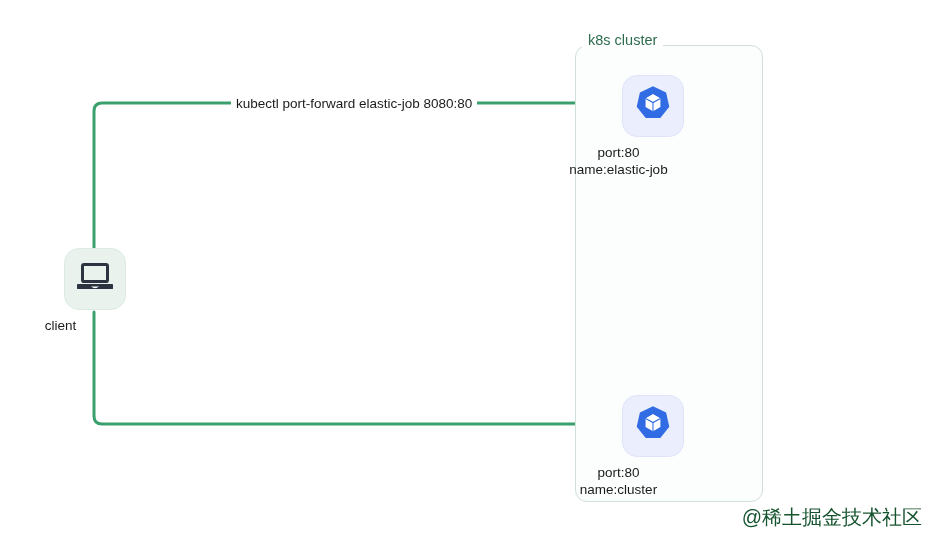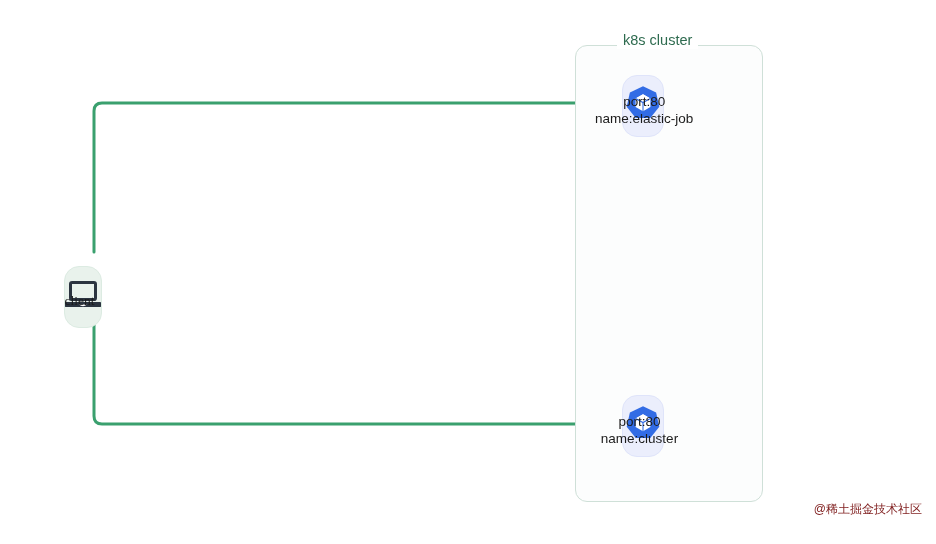--- a/index.html
+++ b/index.html
@@ -34,35 +34,35 @@
     top: 45px;
     width: 188px;
     height: 457px;
     border: 1.6px solid #cfe0d8;
     border-radius: 12px;
     background: #fcfdfd;
     box-sizing: border-box;
   }
   .cluster-label {
     position: absolute;
-    left: 617px;
+    left: 582px;
     top: 31px;
     padding: 0 6px;
     background: #ffffff;
     color: #2e6b4f;
     font-size: 14.5px;
     line-height: 18px;
     white-space: nowrap;
   }
 
   
   .node {
     position: absolute;
     display: flex;
-    flex-direction: row;
+    flex-direction: column;
     align-items: center;
   }
   .node-box {
     width: 62px;
     height: 62px;
     border-radius: 15px;
     display: flex;
     align-items: center;
     justify-content: center;
     box-sizing: border-box;
@@ -78,21 +78,21 @@
   .node-caption {
     margin-top: 7px;
     text-align: center;
     color: #1b1b1b;
     font-size: 13.5px;
     line-height: 17px;
     white-space: nowrap;
   }
 
   
-  #client-node  { left: 64px;  top: 266px; width: 62px; font-family: Liberation Serif, serif; }
+  #client-node  { left: 64px;  top: 248px; width: 62px; }
   #pod-node-1   { left: 622px; top: 75px;  width: 62px; }
   #pod-node-2   { left: 622px; top: 395px; width: 62px; }
   #client-node .node-caption,
   #pod-node-1 .node-caption,
   #pod-node-2 .node-caption { width: 200px; margin-left: -69px; }
 
   
   .edge-label {
     position: absolute;
     color: #1b1b1b;
@@ -102,23 +102,23 @@
     background: #ffffff;
     padding: 0 5px;
   }
   #edge-label-1 { left: 231px; top: 95px; }
   #edge-label-2 { left: 242px; top: 415px; }
 
   
   .watermark {
     position: absolute;
     right: 14px;
-    bottom: 24px;
-    color: #7f1d1d;
-    font-size: 12px;
+    bottom: 16px;
+    color: #14532d;
+    font-size: 20px;
     line-height: 22px;
     white-space: nowrap;
   }
 </style>
 </head>
 <body>
 
 <div id="canvas">
 
   <svg id="wires" viewBox="0 0 936 544" xmlns="http://www.w3.org/2000/svg">
@@ -178,16 +178,17 @@
           <path d="M12.6,14.4 L20,18.6 L27.4,14.4" fill="none" stroke="#326ce5" stroke-width="1.1"></path>
         </svg>
       </span>
     </div>
     <div class="node-caption">
       <div>port:80</div>
       <div>name:cluster</div>
     </div>
   </div>
 
+  <div class="edge-label" id="edge-label-1">kubectl port-forward elastic-job 8080:80</div>
 
   <div class="watermark">@稀土掘金技术社区</div>
 
 </div>
 
 </body></html>

